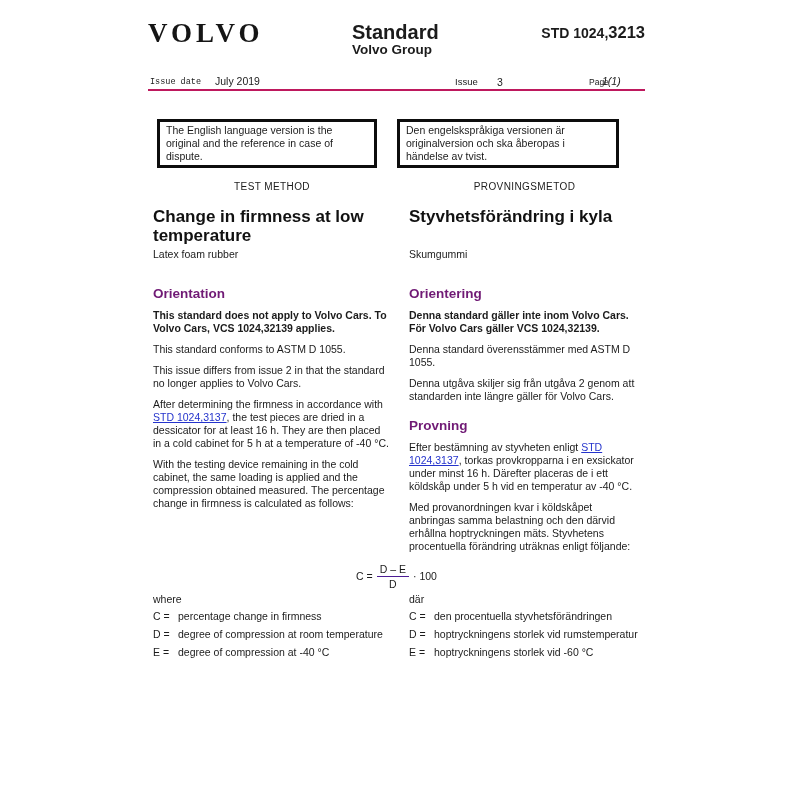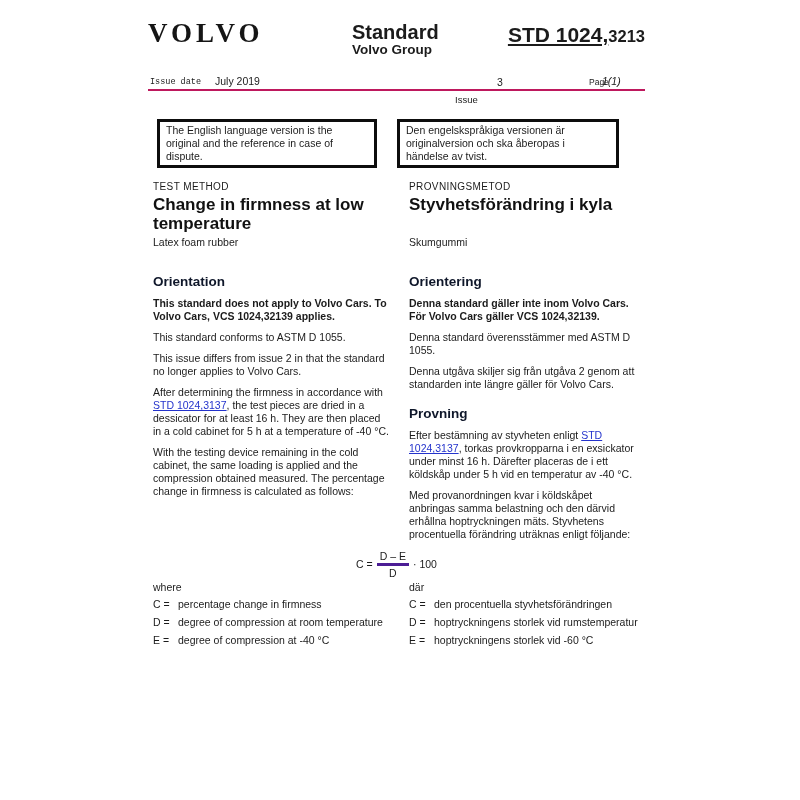--- a/index.html
+++ b/index.html
@@ -8,59 +8,59 @@
   .sheet { position:absolute; left:148px; top:0; width:497px; }
 
   
   .masthead { position:relative; height:91px; border-bottom:2px solid #be185d; }
   .logo { position:absolute; left:0; top:18px; font-family:"Liberation Serif", serif;
           font-weight:bold; font-size:27px; letter-spacing:4px; color:#151515; }
   .mast-center { position:absolute; left:204px; top:21px; font-weight:bold; line-height:1.1; }
   .mast-center .std { font-size:20px; }
   .mast-center .grp { font-size:13.5px; }
   .doc-number { position:absolute; right:0; top:23px; font-weight:bold; white-space:nowrap; }
-  .doc-number .main { font-size:21px;text-decoration:underline; }
+  .doc-number .main { font-size:14px; }
   .doc-number .suffix { font-size:16.5px; }
   .meta-row { position:absolute; left:0; top:74px; width:100%; height:14px; font-size:9.5px; }
   .meta-row span { position:absolute; white-space:nowrap; }
   .m-issue-date-label { left:2px;  top:3px; font-size:8.5px;font-family:Liberation Mono, monospace; }
   .m-issue-date-value { left:67px; top:1px; font-size:10.5px; }
-  .m-issue-label      { left:307px; top:20px; }
+  .m-issue-label      { left:307px; top:2px; }
   .m-issue-value      { left:349px; top:2px; font-size:10.5px; }
   .m-page-label       { left:441px; top:3px; font-size:8.5px; }
   .m-page-value       { left:454px; top:1px; font-size:10.5px;font-style:italic; }
 
   
   .notice-row { display:flex; margin-top:28px; }
   .notice-box { border:3px solid #0d0d0d; font-size:10.5px; line-height:1.22;
                 padding:2px 6px 3px 6px; }
   .notice-en { margin-left:9px;  width:220px; }
   .notice-sv { margin-left:20px; width:222px; }
 
   
   .columns { display:flex; margin-top:13px; }
   .col-left  { width:238px; margin-left:5px; }
   .col-right { width:231px; margin-left:18px; }
 
-  .kicker { font-size:10px; letter-spacing:0.4px; margin-bottom:4px; }
+  .kicker { font-size:10px; letter-spacing:0.4px; margin-bottom:16px;text-align:center; }
   .doc-title { font-size:17px; font-weight:bold; line-height:1.1; height:40px; color:#111; }
   .doc-subtitle { font-size:10.5px; }
-  .section-heading { font-size:13.5px; font-weight:bold; color:#0f172a; }
+  .section-heading { font-size:13.5px; font-weight:bold; color:#701a75; }
   .h-orient { margin-top:26px; }
   .h-test   { margin-top:15px; }
   p.body { font-size:10.5px; line-height:13px; margin-top:8px; }
   p.body.strong { font-weight:bold; }
   a.doc-link { text-decoration:underline; cursor:pointer; }
 
   
   .formula-row { margin-top:8px; height:30px; display:flex; justify-content:center;
                  align-items:center; font-size:10.5px; }
   .formula { display:inline-flex; align-items:center; gap:4px; }
   .frac { display:inline-flex; flex-direction:column; align-items:center; line-height:1.15; }
-  .frac .num { padding:0 3px 1px 3px; border-bottom:3px solid #4c1d95; }
+  .frac .num { padding:0 3px 1px 3px; border-bottom:1px solid #4c1d95; }
   .frac .den { padding-top:1px; }
 
   
   .where-label { font-size:10.5px; margin-top:2px; }
   .def-list { margin-top:5px; }
   .def-row { display:flex; font-size:10.5px; line-height:13px; margin-bottom:5px; }
   .def-sym { width:25px; flex:0 0 25px; }
   .def-txt { flex:1; }
 </style>
 </head>

